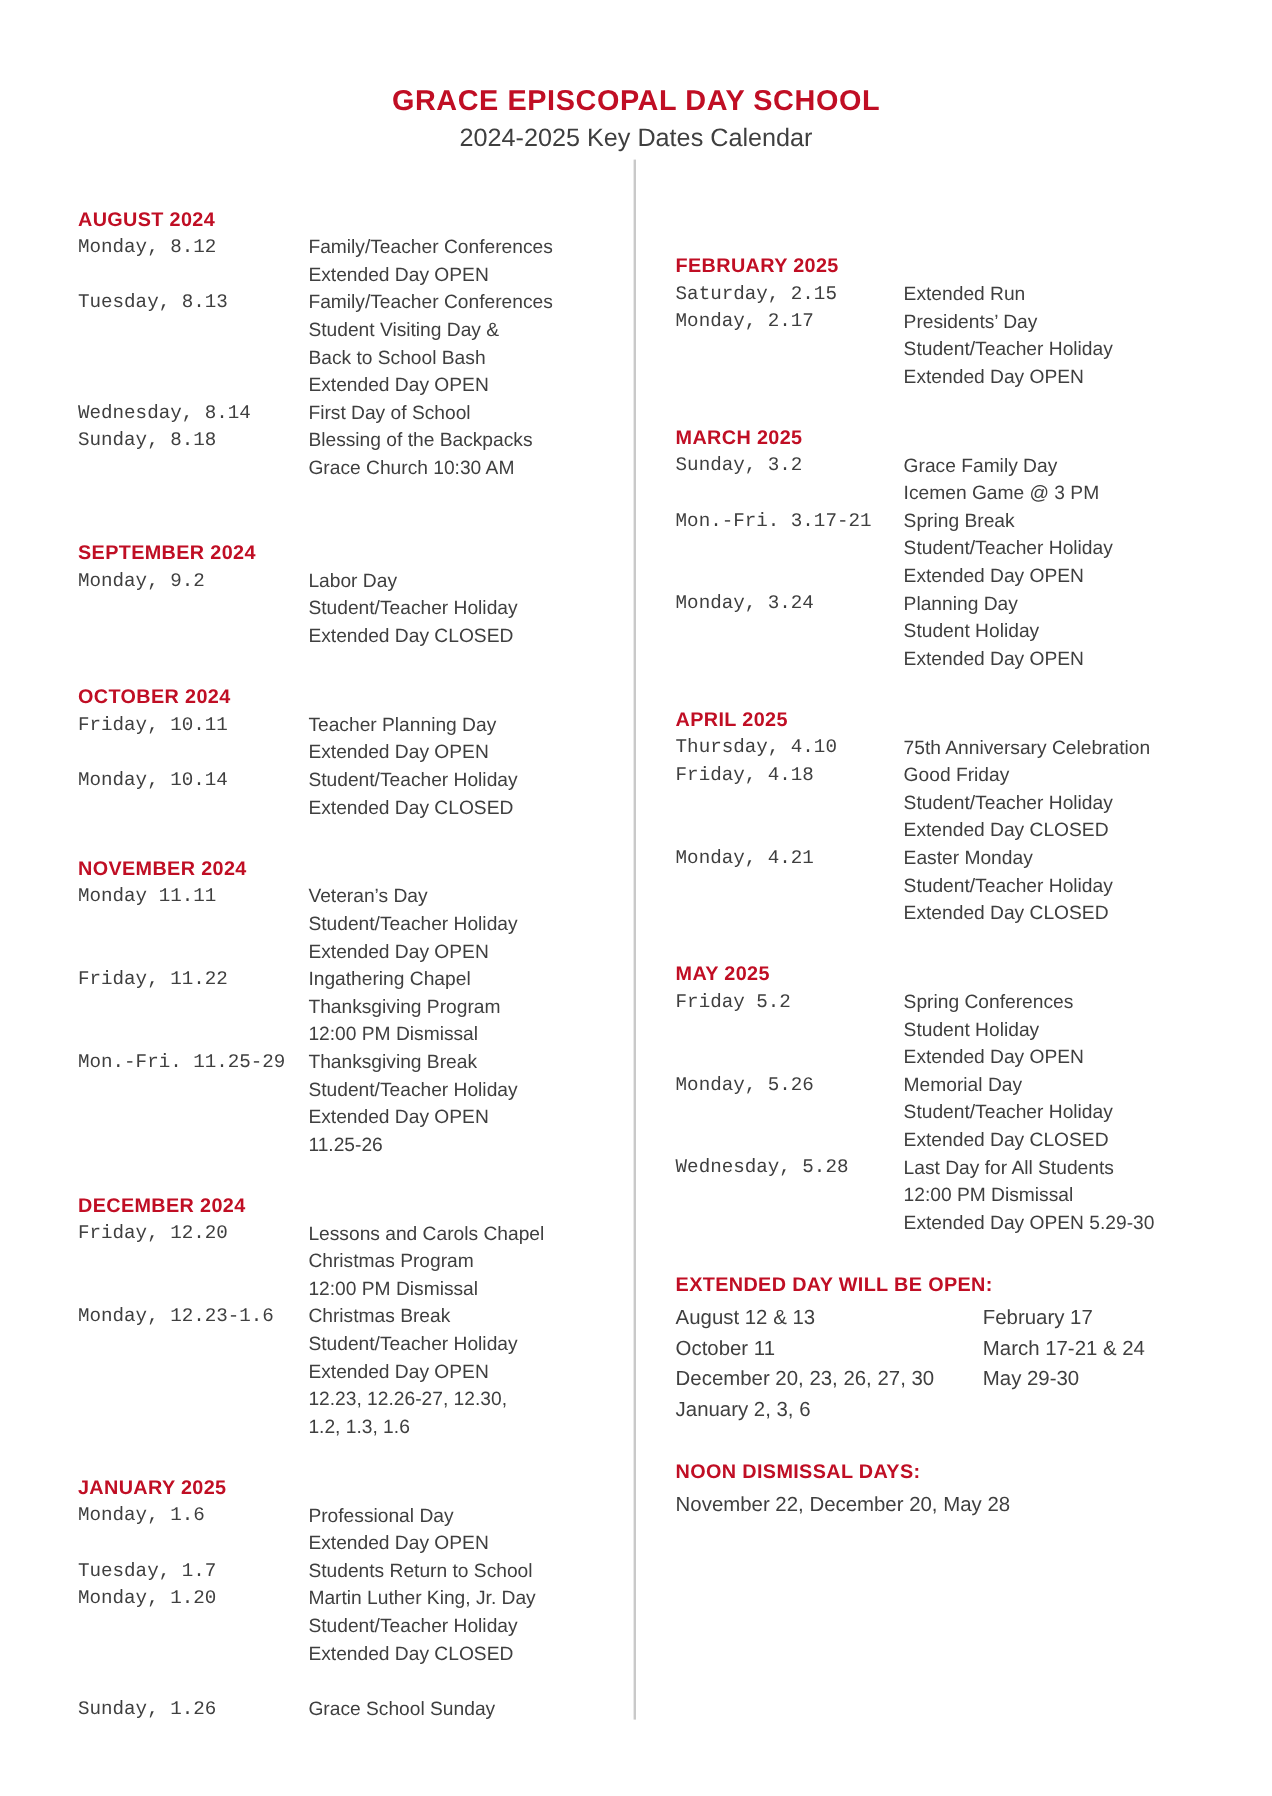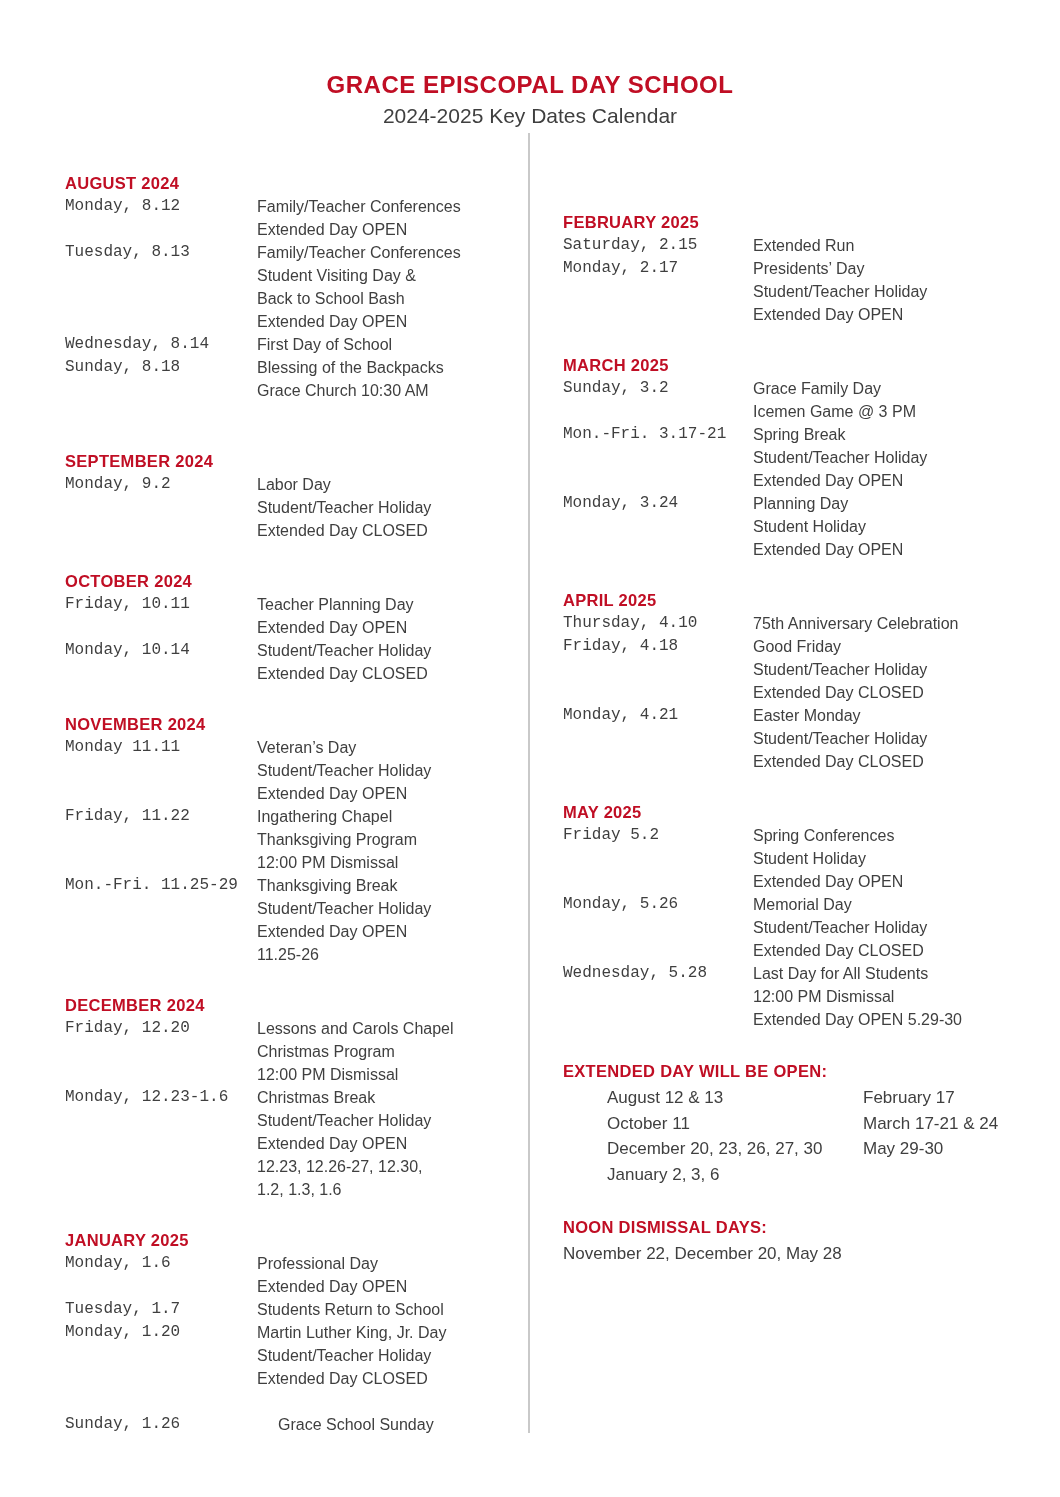--- a/index.html
+++ b/index.html
@@ -20,35 +20,35 @@
   .divider {
     position:absolute; left:528px; top:133px; width:2px; height:1300px;
     background:var(--divider-gray,#C9C9C9);
   }
   #col-left  { position:absolute; left:65px;  top:136px; width:462px;margin-top:36px; }
   #col-right { position:absolute; left:563px; top:211px; width:478px; }
 
   .month-section { margin-bottom:28px; }
   #left-months .month-section:nth-child(1) { margin-bottom:48px; }
   
-  #left-months .month-section:nth-child(6) .cal-row:last-child { margin-top:23px;gap:21px; }
+  #left-months .month-section:nth-child(6) .cal-row:last-child { margin-top:23px; }
 
   .month-heading, .red-heading {
     font-weight:700; font-size:16.5px; line-height:23px; letter-spacing:0.3px;
     color:var(--heading-red,#C00E24);
   }
   .cal-row { display:flex; align-items:flex-start; }
   .date-cell  { flex:0 0 192px; font-size:16px; line-height:23px;font-family:Liberation Mono, monospace; }
   #col-right .date-cell { flex:0 0 190px; }
   .events-cell { flex:1; font-size:16px; line-height:23px; }
 
   .ext-section { margin-bottom:28px; }
   .ext-section .red-heading { line-height:24px; margin-bottom:2px; }
   .ext-row { display:flex; font-size:17px; line-height:25.5px; }
-  .ext-left  { flex:0 0 256px;margin-left:44px; }
+  .ext-left  { flex:0 0 256px; }
   .ext-right { flex:1; }
 
   .noon-section .red-heading { line-height:24px; margin-bottom:2px; }
   .noon-text { font-size:17px; line-height:25.5px; }
 </style>
 </head>
 <body>
 
 <div class="page">
   <div class="title">GRACE EPISCOPAL DAY SCHOOL</div>

